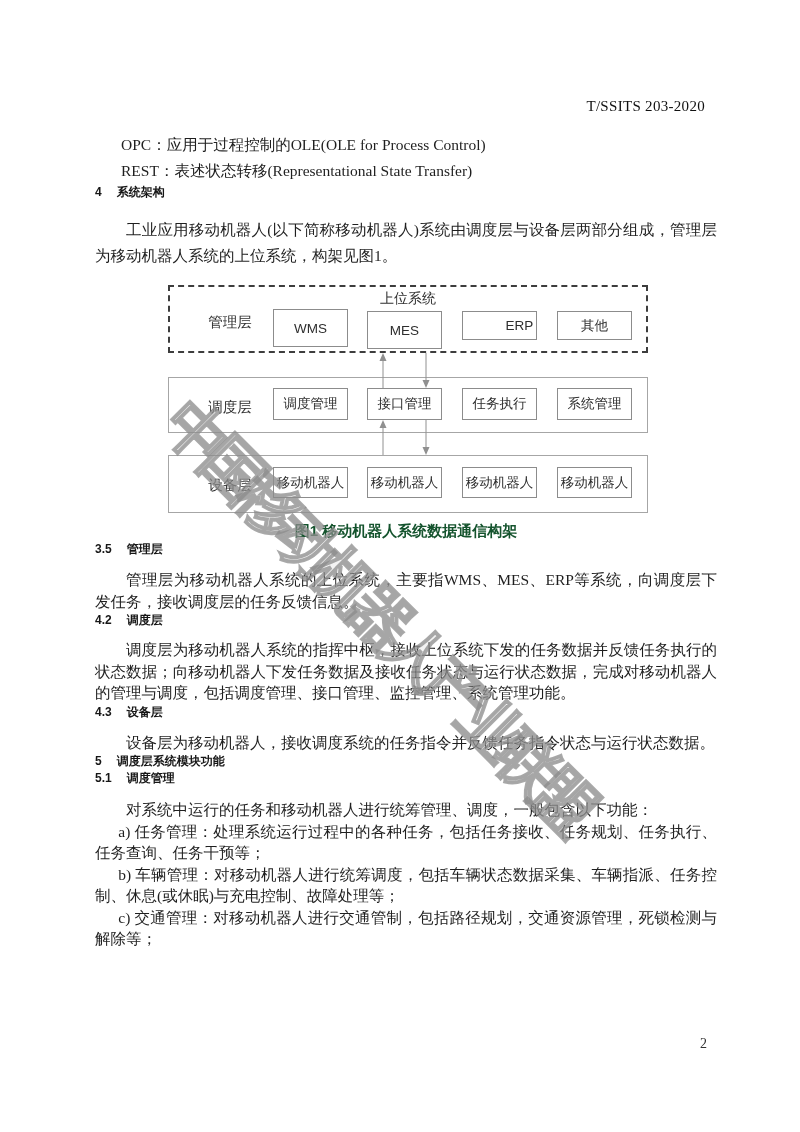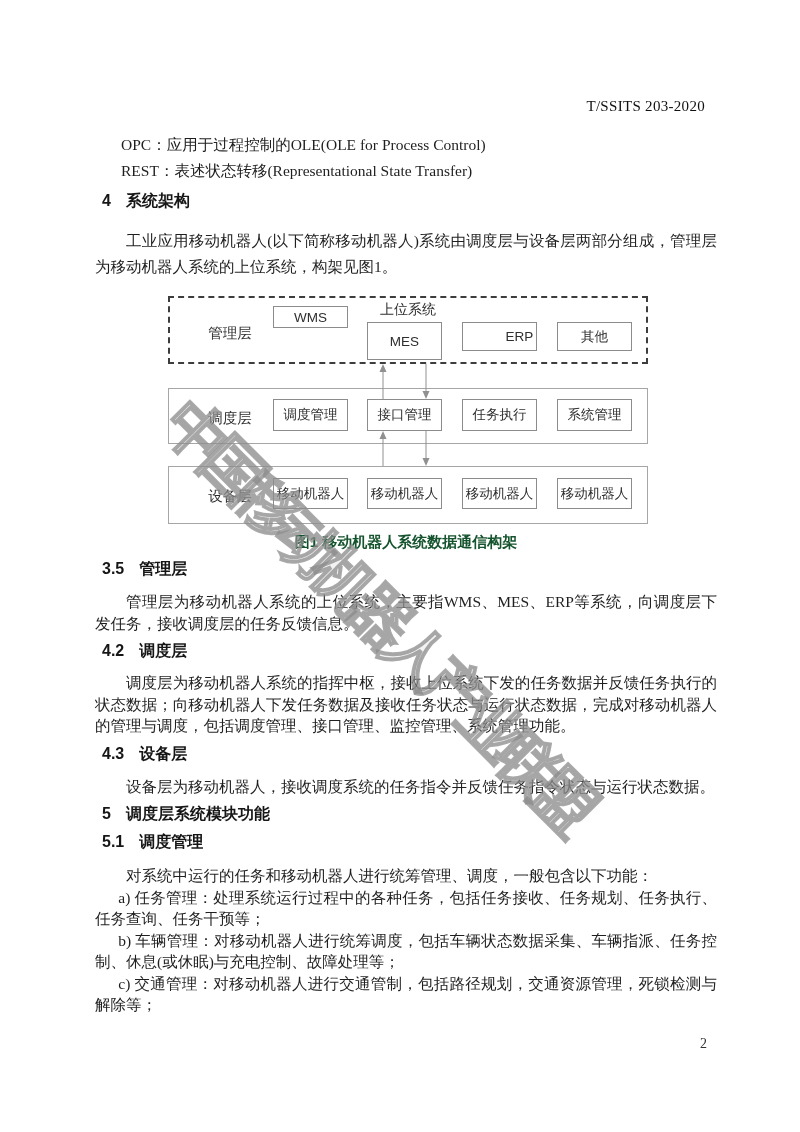--- a/index.html
+++ b/index.html
@@ -26,23 +26,23 @@
   }
   .abbr{
     margin:0;
     padding-left:26px;
     font-size:15.5px;
     line-height:26px;
   }
   h2.heading, h3.heading{
     font-family:"Liberation Sans","DejaVu Sans",sans-serif;
     font-weight:bold;
-    font-size:16px;
+    font-size:12px;
     color:#161616;
-    margin:7px;
+    margin:0;
   }
   .hnum{margin-right:15px;}
   .h-s4{margin-top:30px;}
   .para{
     margin:0;
     font-size:15.5px;
     line-height:26px;
     text-align:justify;
     text-indent:2em;
   }
@@ -146,21 +146,21 @@
     <h2 class="heading h-s4"><span class="hnum">4</span><span>系统架构</span></h2>
 
     <p class="para intro">工业应用移动机器人(以下简称移动机器人)系统由调度层与设备层两部分组成，管理层为移动机器人系统的上位系统，构架见图1。</p>
 
     <div class="diagram">
 
       <div class="layer dashed">
         <div class="layer-top-label">上位系统</div>
       </div>
       <div class="layer-label" style="left:32px;top:28px;">管理层</div>
-      <div class="node" style="left:105px;top:10px;height:22px;text-align:right;">WMS</div>
+      <div class="node" style="left:105px;top:24px;height:38px;text-align:right;">WMS</div>
       <div class="node" style="left:199px;top:26px;height:38px;">MES</div>
       <div class="node" style="left:294px;top:26px;height:29px;padding-left:40px;">ERP</div>
       <div class="node" style="left:389px;top:26px;height:29px;">其他</div>
 
       <div class="layer solid" style="top:92px;height:56px;"></div>
       <div class="layer-label" style="left:32px;top:113px;">调度层</div>
       <div class="node" style="left:105px;top:103px;height:32px;">调度管理</div>
       <div class="node" style="left:199px;top:103px;height:32px;">接口管理</div>
       <div class="node" style="left:294px;top:103px;height:32px;">任务执行</div>
       <div class="node" style="left:389px;top:103px;height:32px;">系统管理</div>

